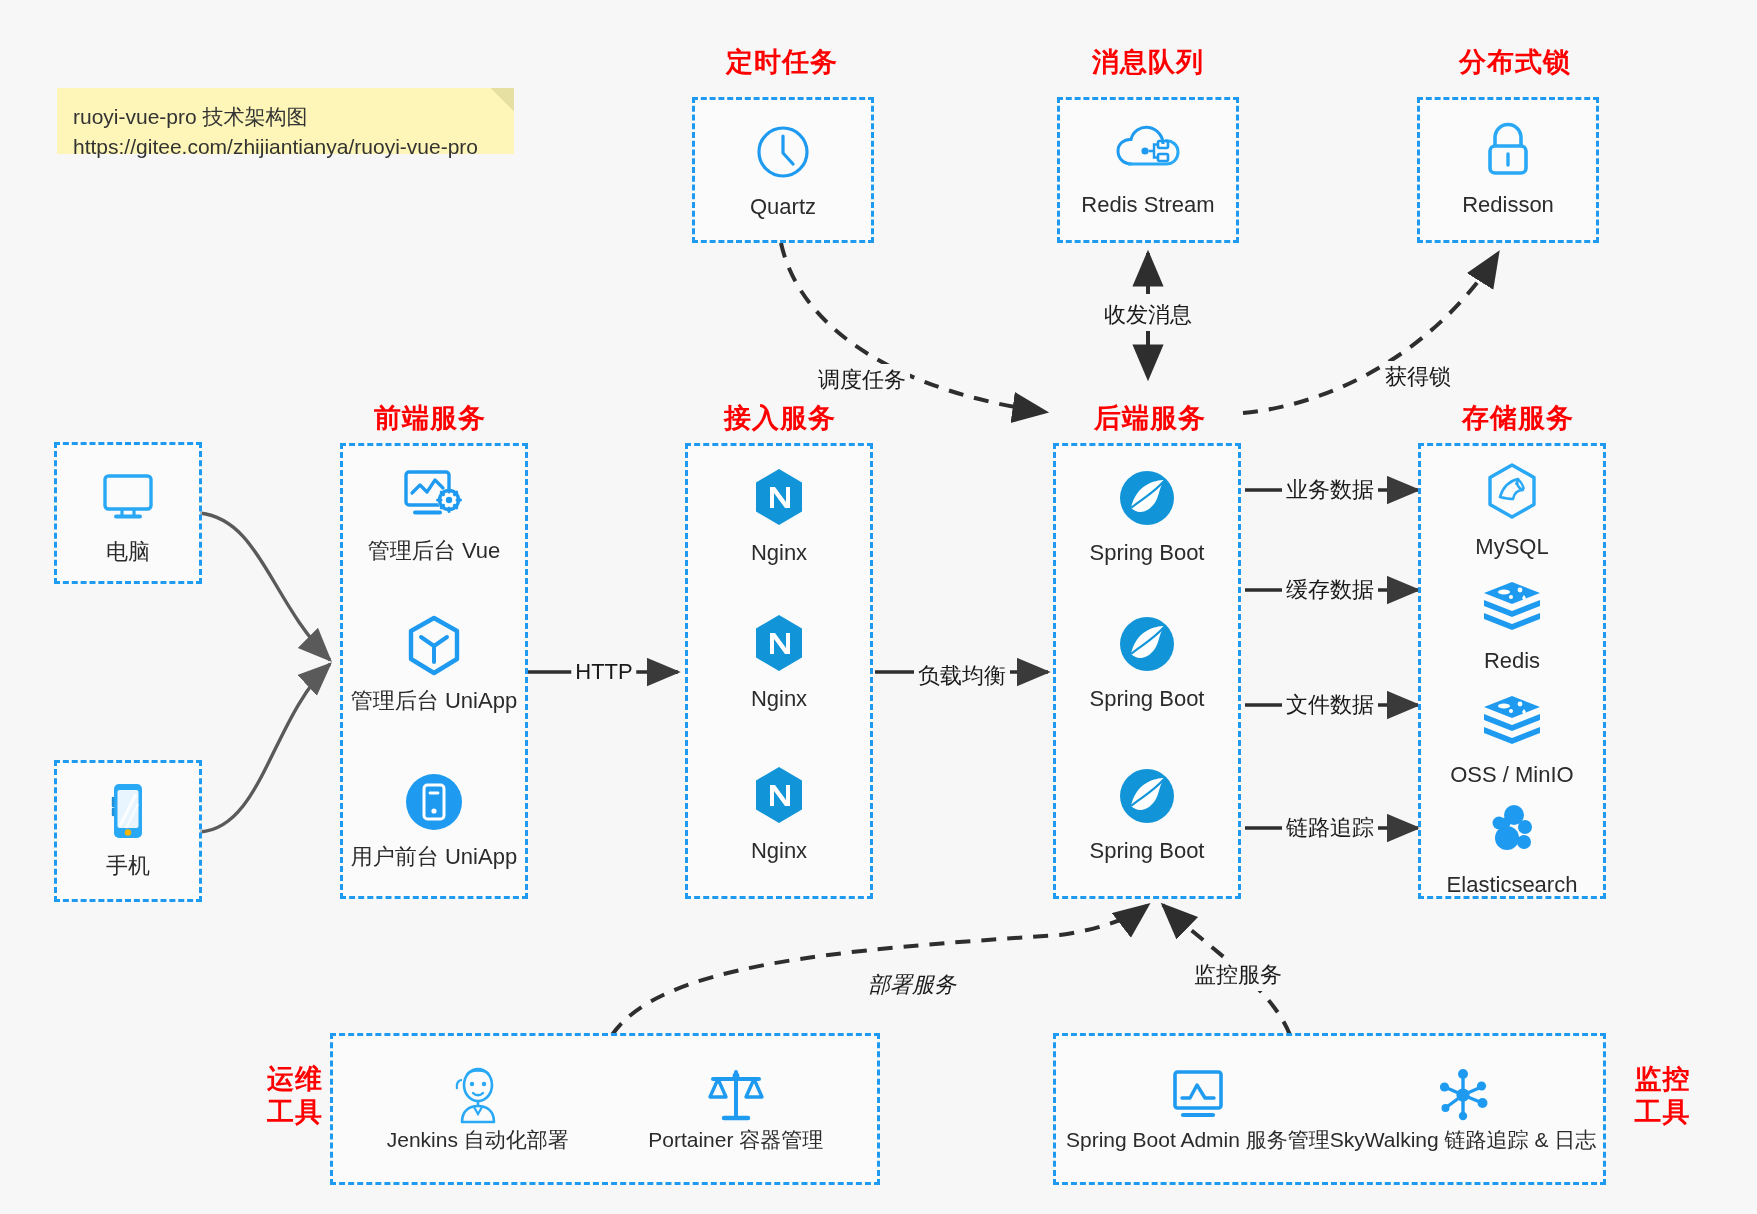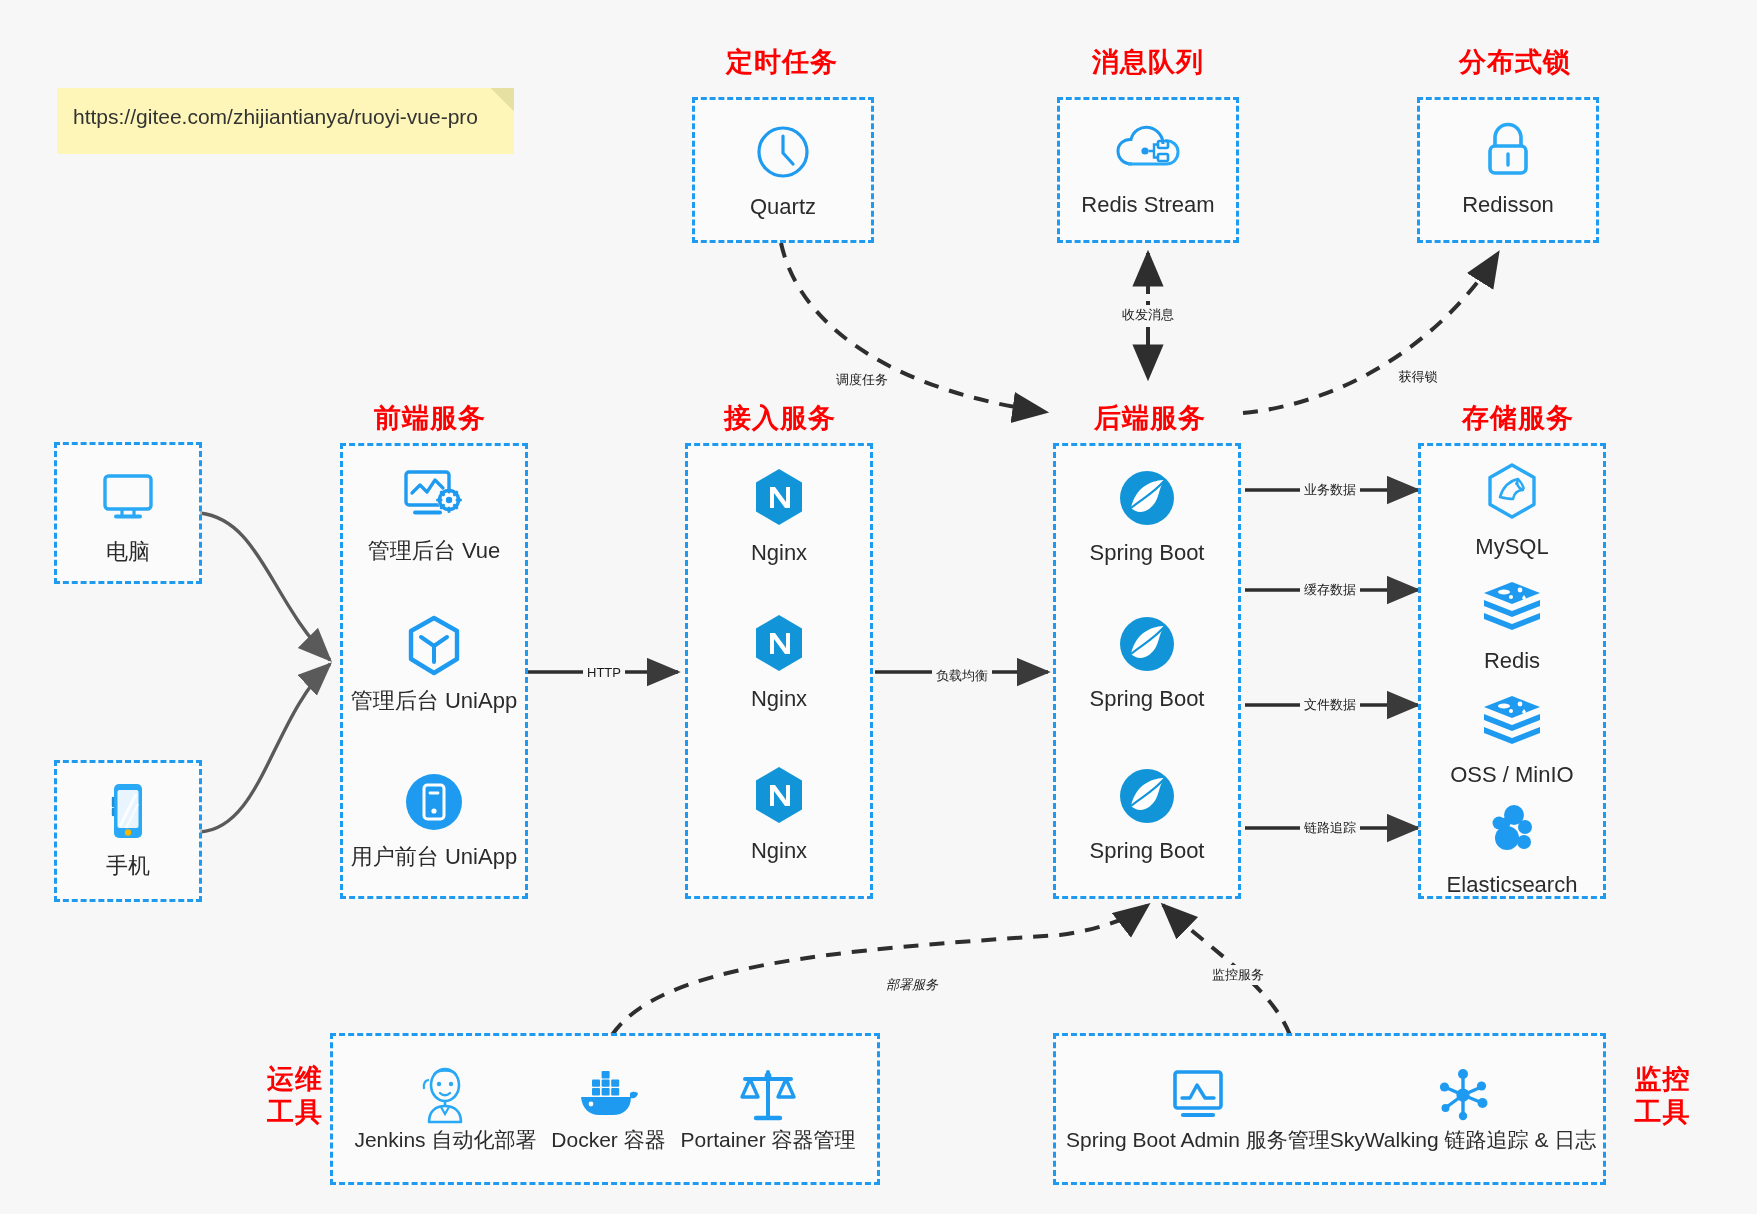--- a/index.html
+++ b/index.html
@@ -48,31 +48,32 @@
     position:absolute;background:#fdf6b8;box-sizing:border-box;
     padding:14px 16px 14px 16px;font-size:21px;color:#333;line-height:1.45;
   }
   .note .fold{
     position:absolute;right:0;top:0;width:24px;height:24px;
     background:linear-gradient(225deg,#e6e0a2 0 50%,transparent 50% 100%);
   }
 
   
   .elabel{
-    position:absolute;font-size:13px;color:#1a1a1a;background:#f7f7f7;
+    position:absolute;font-size:22px;color:#1a1a1a;background:#f7f7f7;
     padding:1px 4px;white-space:nowrap;transform:translate(-50%,-50%);
   }
 </style>
 </head>
 <body>
 
 <div id="stage">
 
   <div class="note" style="left:57px;top:88px;width:457px;height:66px;">
     <div class="fold"></div>
+    <div>ruoyi-vue-pro 技术架构图</div>
     <div>https://gitee.com/zhijiantianya/ruoyi-vue-pro</div>
   </div>
 
   <svg class="edges" viewBox="0 0 1757 1214">
     <defs>
       <marker id="ah" markerWidth="11" markerHeight="11" refX="9.2" refY="4.2" orient="auto">
         <path d="M0,0 L10,4.2 L0,8.4 z" fill="#3a3a3a"></path>
       </marker>
       <marker id="ahg" markerWidth="11" markerHeight="11" refX="9.2" refY="4.2" orient="auto">
         <path d="M0,0 L10,4.2 L0,8.4 z" fill="#5a5a5a"></path>
@@ -393,42 +394,20 @@
           <path d="M25,42 L29,49 L33,42" fill="none" stroke="#29a8f5" stroke-width="2.2"></path>
           <path d="M8,24 C7,19 9,15 13,15" fill="none" stroke="#29a8f5" stroke-width="2.2"></path>
         </svg>
       </div>
       <div class="cap">
         <span>Jenkins</span>
         <span class="l2">自动化部署</span>
       </div>
     </div>
 
-    <div class="tnode">
-      <div class="ico">
-        <svg width="66" height="54" viewBox="0 0 66 54">
-          <g fill="#1e9bf0">
-            <rect x="17" y="20" width="8" height="7.4" rx="1"></rect>
-            <rect x="26.6" y="20" width="8" height="7.4" rx="1"></rect>
-            <rect x="36.2" y="20" width="8" height="7.4" rx="1"></rect>
-            <rect x="17" y="11.4" width="8" height="7.4" rx="1"></rect>
-            <rect x="26.6" y="11.4" width="8" height="7.4" rx="1"></rect>
-            <rect x="36.2" y="11.4" width="8" height="7.4" rx="1"></rect>
-            <rect x="26.6" y="3" width="8" height="7.4" rx="1"></rect>
-          </g>
-          <path d="M6,29 L56,29 C56,41 48,47 38,47 L24,47 C14,47 7,40 6,29 Z" fill="#1e9bf0"></path>
-          <path d="M55,25 C59,22 63,25 63,25 C62,30 58,31 55,30" fill="#1e9bf0"></path>
-          <circle cx="16" cy="36" r="2.4" fill="#ffffff"></circle>
-        </svg>
-      </div>
-      <div class="cap">
-        <span>Docker</span>
-        <span class="l2">容器</span>
-      </div>
-    </div>
 
     <div class="tnode">
       <div class="ico">
         <svg width="62" height="58" viewBox="0 0 62 58">
           <path d="M31,6 L31,52" stroke="#1e9bf0" stroke-width="4" stroke-linecap="round"></path>
           <path d="M8,13 L54,13" stroke="#1e9bf0" stroke-width="4" stroke-linecap="round"></path>
           <path d="M19,52 L43,52" stroke="#1e9bf0" stroke-width="4.4" stroke-linecap="round"></path>
           <path d="M13,13 L5,31 L21,31 Z" fill="none" stroke="#1e9bf0" stroke-width="3.4" stroke-linejoin="round"></path>
           <path d="M49,13 L41,31 L57,31 Z" fill="none" stroke="#1e9bf0" stroke-width="3.4" stroke-linejoin="round"></path>
           <circle cx="31" cy="10" r="3.4" fill="#1e9bf0"></circle>

